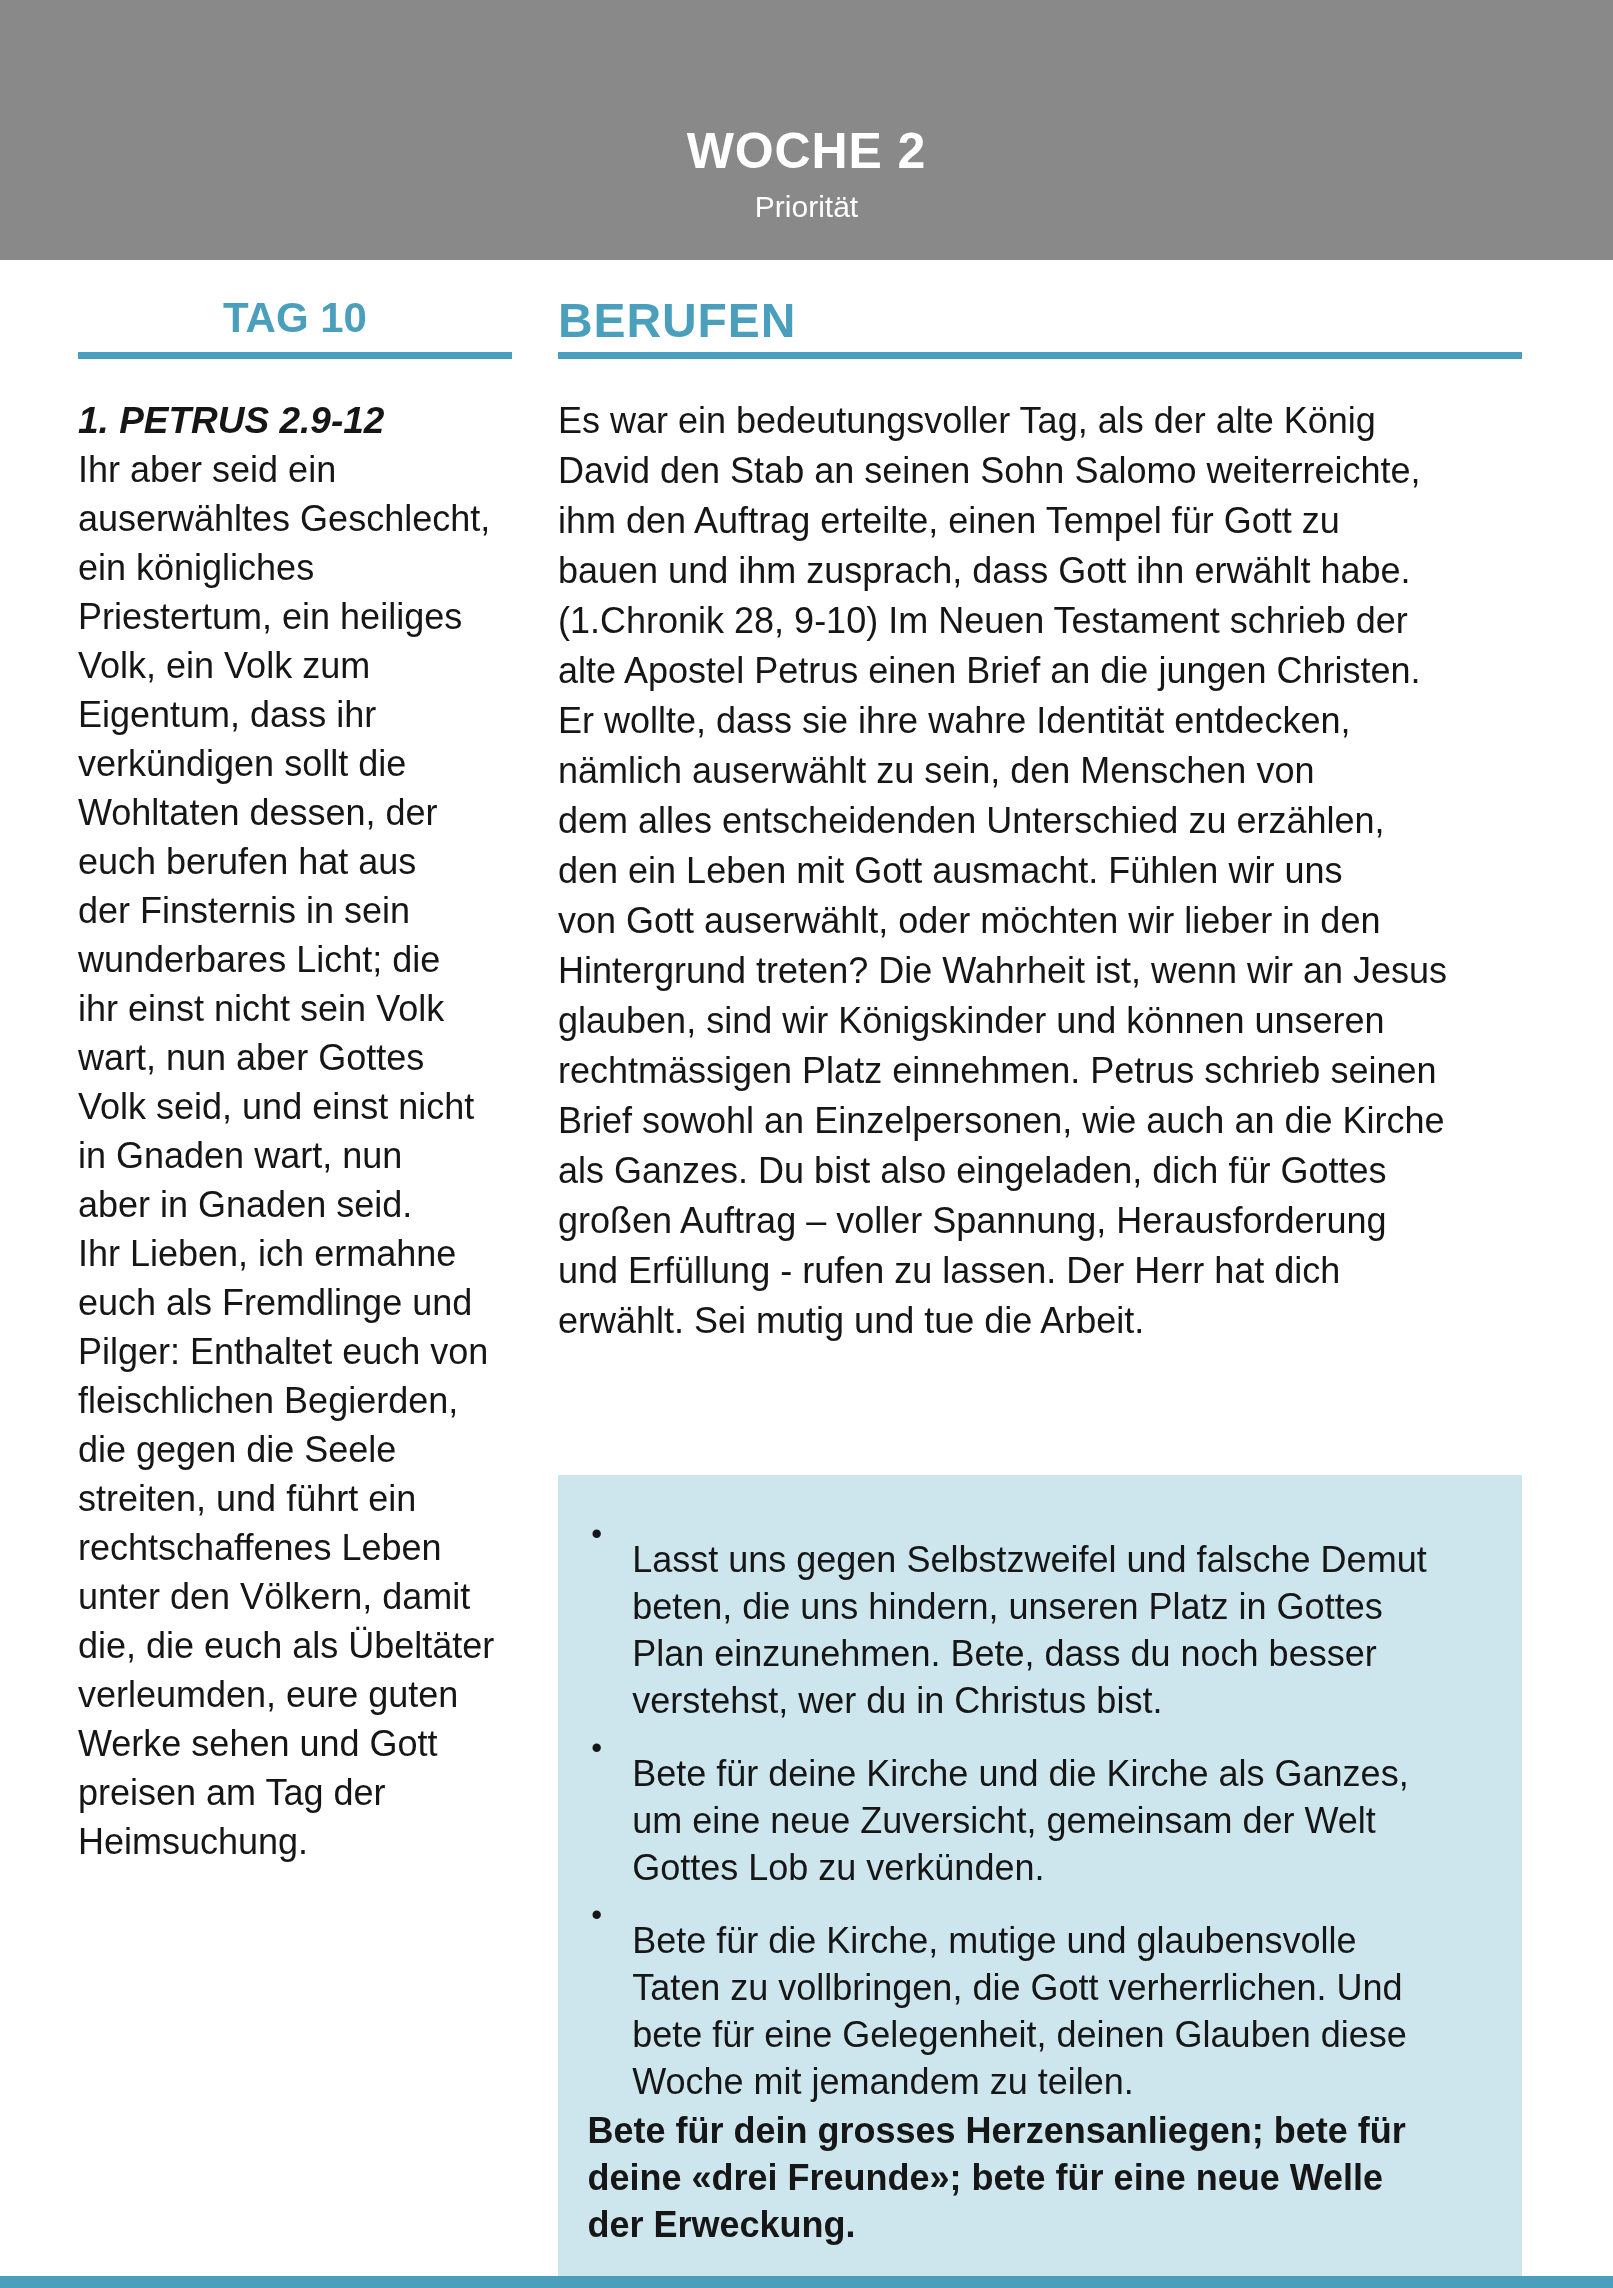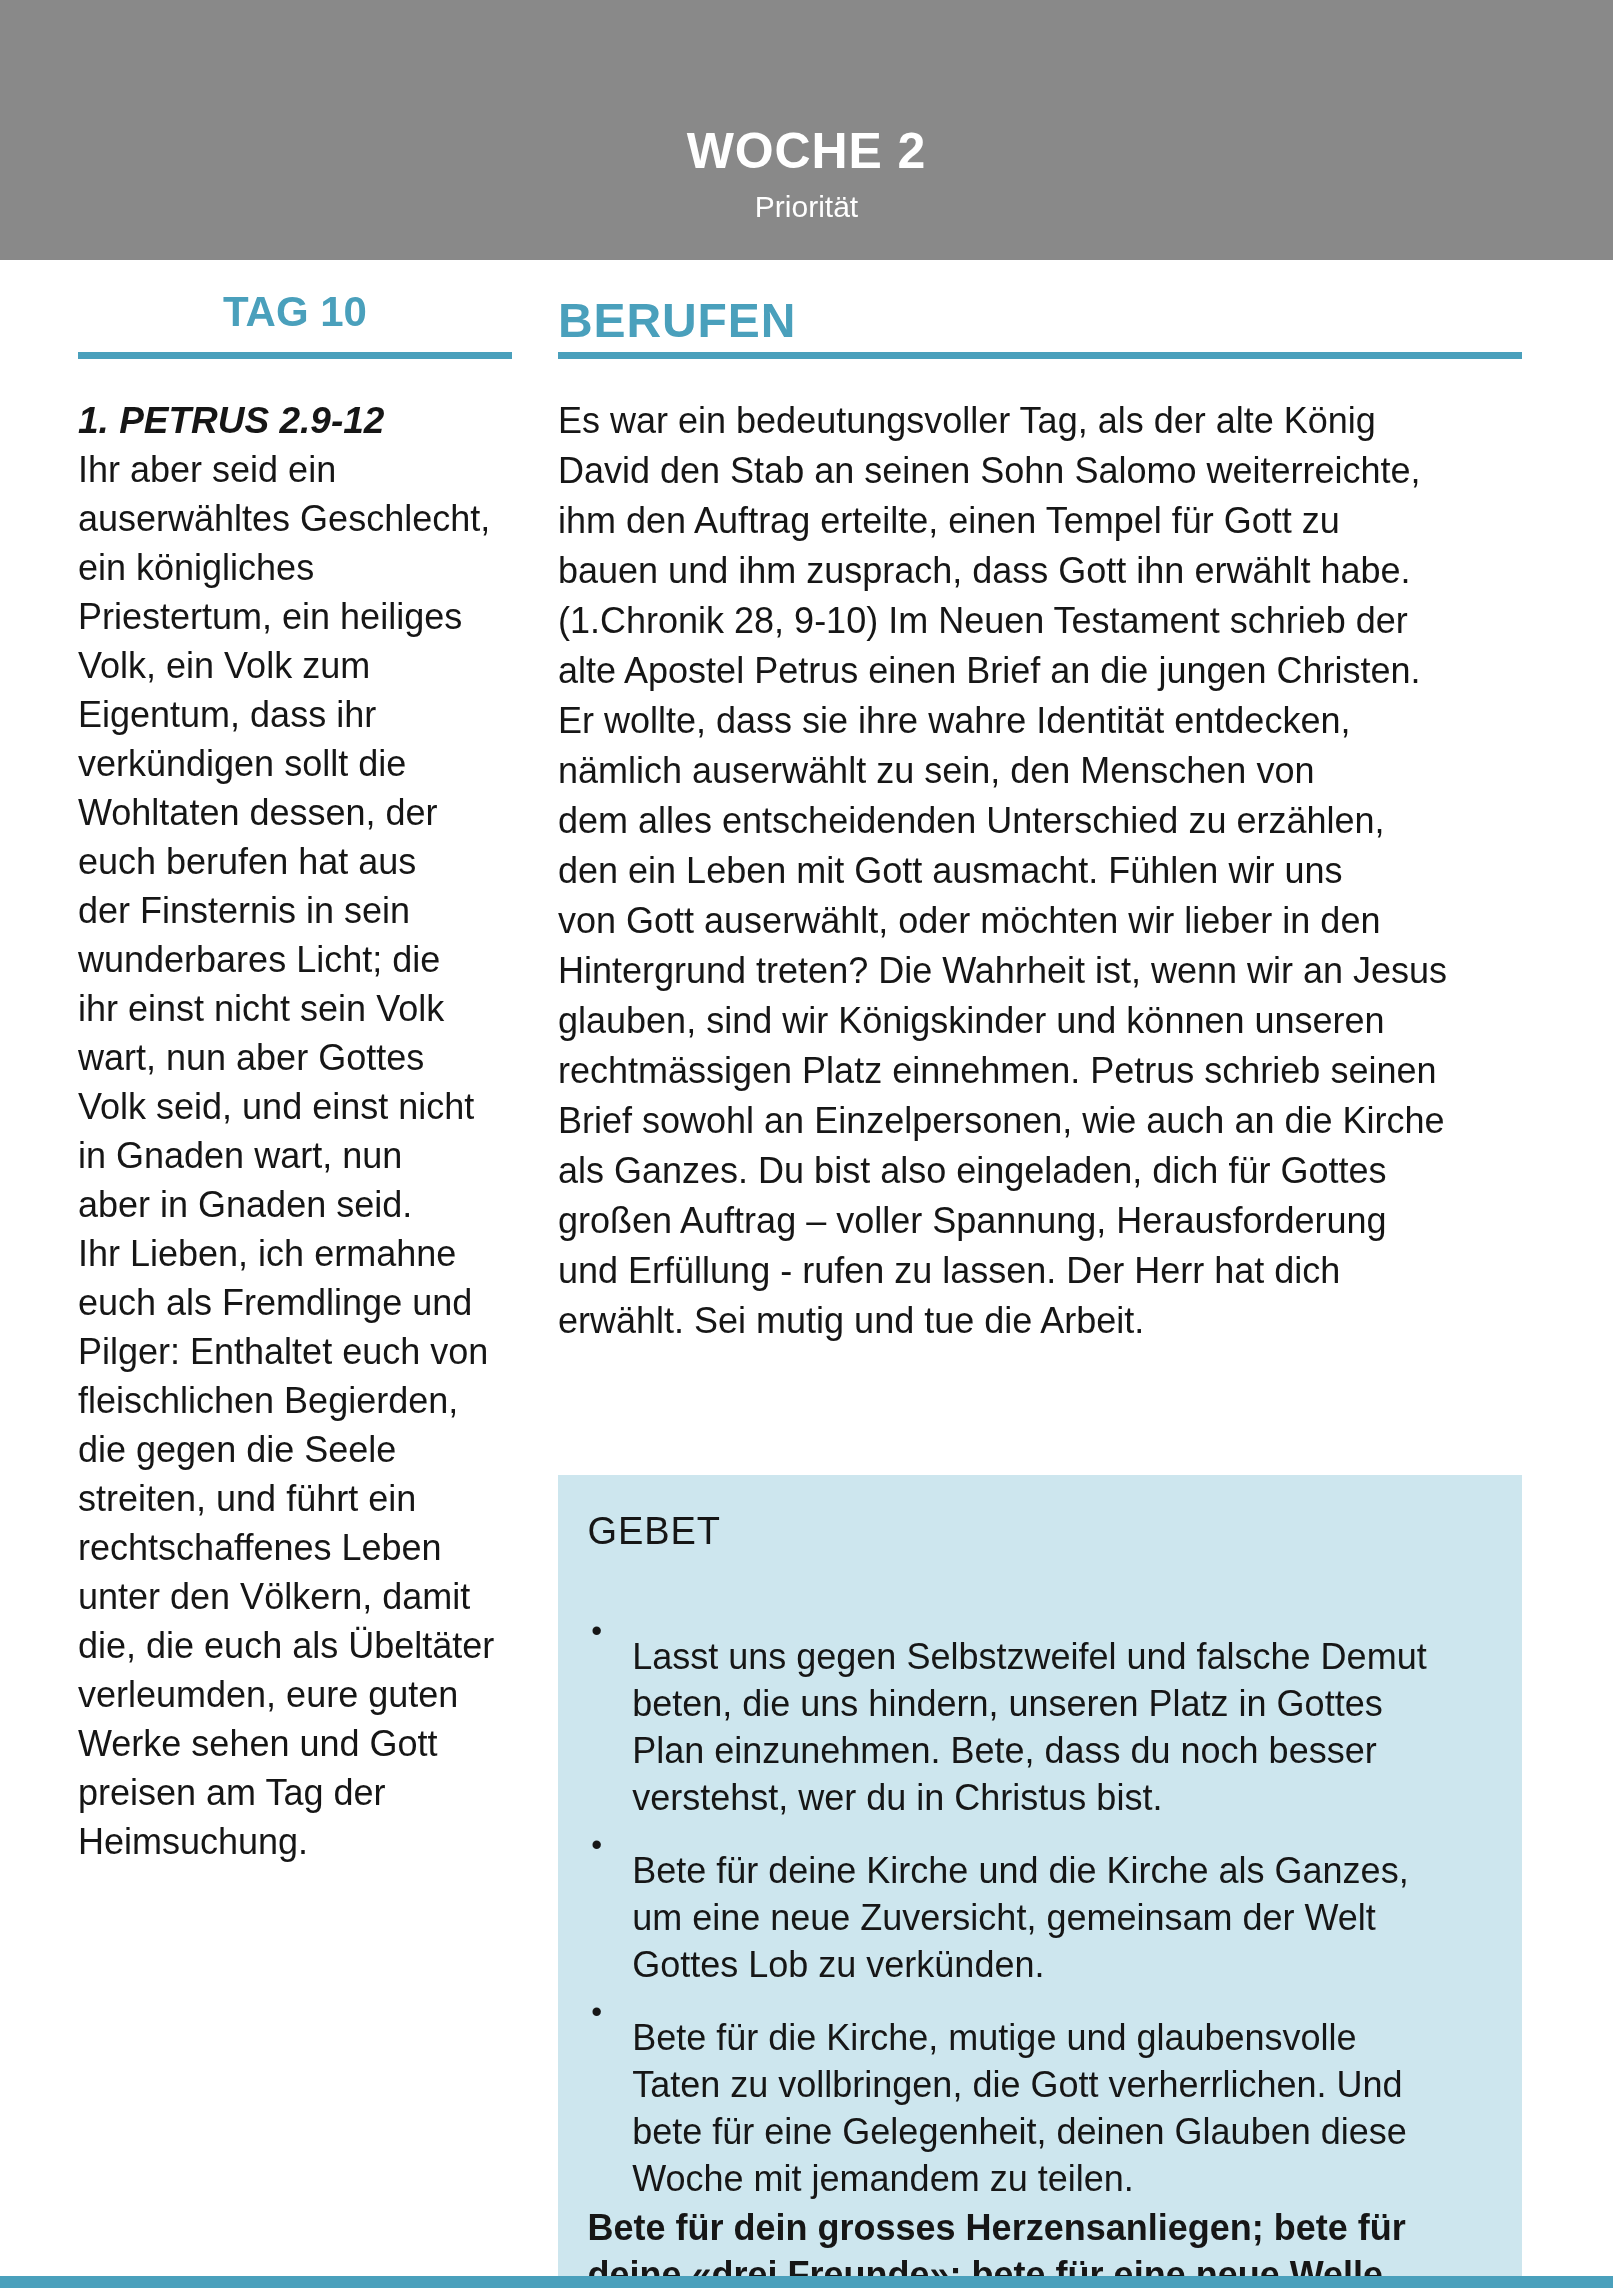--- a/index.html
+++ b/index.html
@@ -28,21 +28,21 @@
   .col-right{width:964px;flex:none;margin-left:46px;}
 
   .section-head{
     padding-top:33px;height:59px;
     border-bottom:7.4px solid var(--accent-teal);
     display:flex;align-items:flex-end;
   }
   .col-left .section-head{justify-content:center;}
   .day-label{
     color:var(--accent-teal);font-size:42px;font-weight:bold;line-height:1.0;
-    padding-bottom:19px;
+    padding-bottom:13px;
   }
   .section-title{
     color:var(--accent-teal);font-size:48px;font-weight:700;line-height:1.0;
     padding-bottom:7.4px;letter-spacing:0.9px;
   }
 
   .passage-ref{margin-top:37px;font-size:37px;font-weight:bold;line-height:49px;font-style:italic;}
   .passage-text{font-size:36px;line-height:49px;white-space:pre-line;}
   .body-text{margin-top:37px;font-size:36px;line-height:50px;white-space:pre-line;width:1015px;}
 
@@ -125,21 +125,20 @@
 Hintergrund treten? Die Wahrheit ist, wenn wir an Jesus
 glauben, sind wir Königskinder und können unseren
 rechtmässigen Platz einnehmen. Petrus schrieb seinen
 Brief sowohl an Einzelpersonen, wie auch an die Kirche
 als Ganzes. Du bist also eingeladen, dich für Gottes
 großen Auftrag – voller Spannung, Herausforderung
 und Erfüllung - rufen zu lassen. Der Herr hat dich
 erwählt. Sei mutig und tue die Arbeit.</div>
 
     <div class="prayer-box">
-      <div class="prayer-title">GEBET</div>
 
       <div class="bullet">
         <span class="dot">•</span>
         <span class="btext">Lasst uns gegen Selbstzweifel und falsche Demut
 beten, die uns hindern, unseren Platz in Gottes
 Plan einzunehmen. Bete, dass du noch besser
 verstehst, wer du in Christus bist.</span>
       </div>
       <div class="bullet">
         <span class="dot">•</span>

